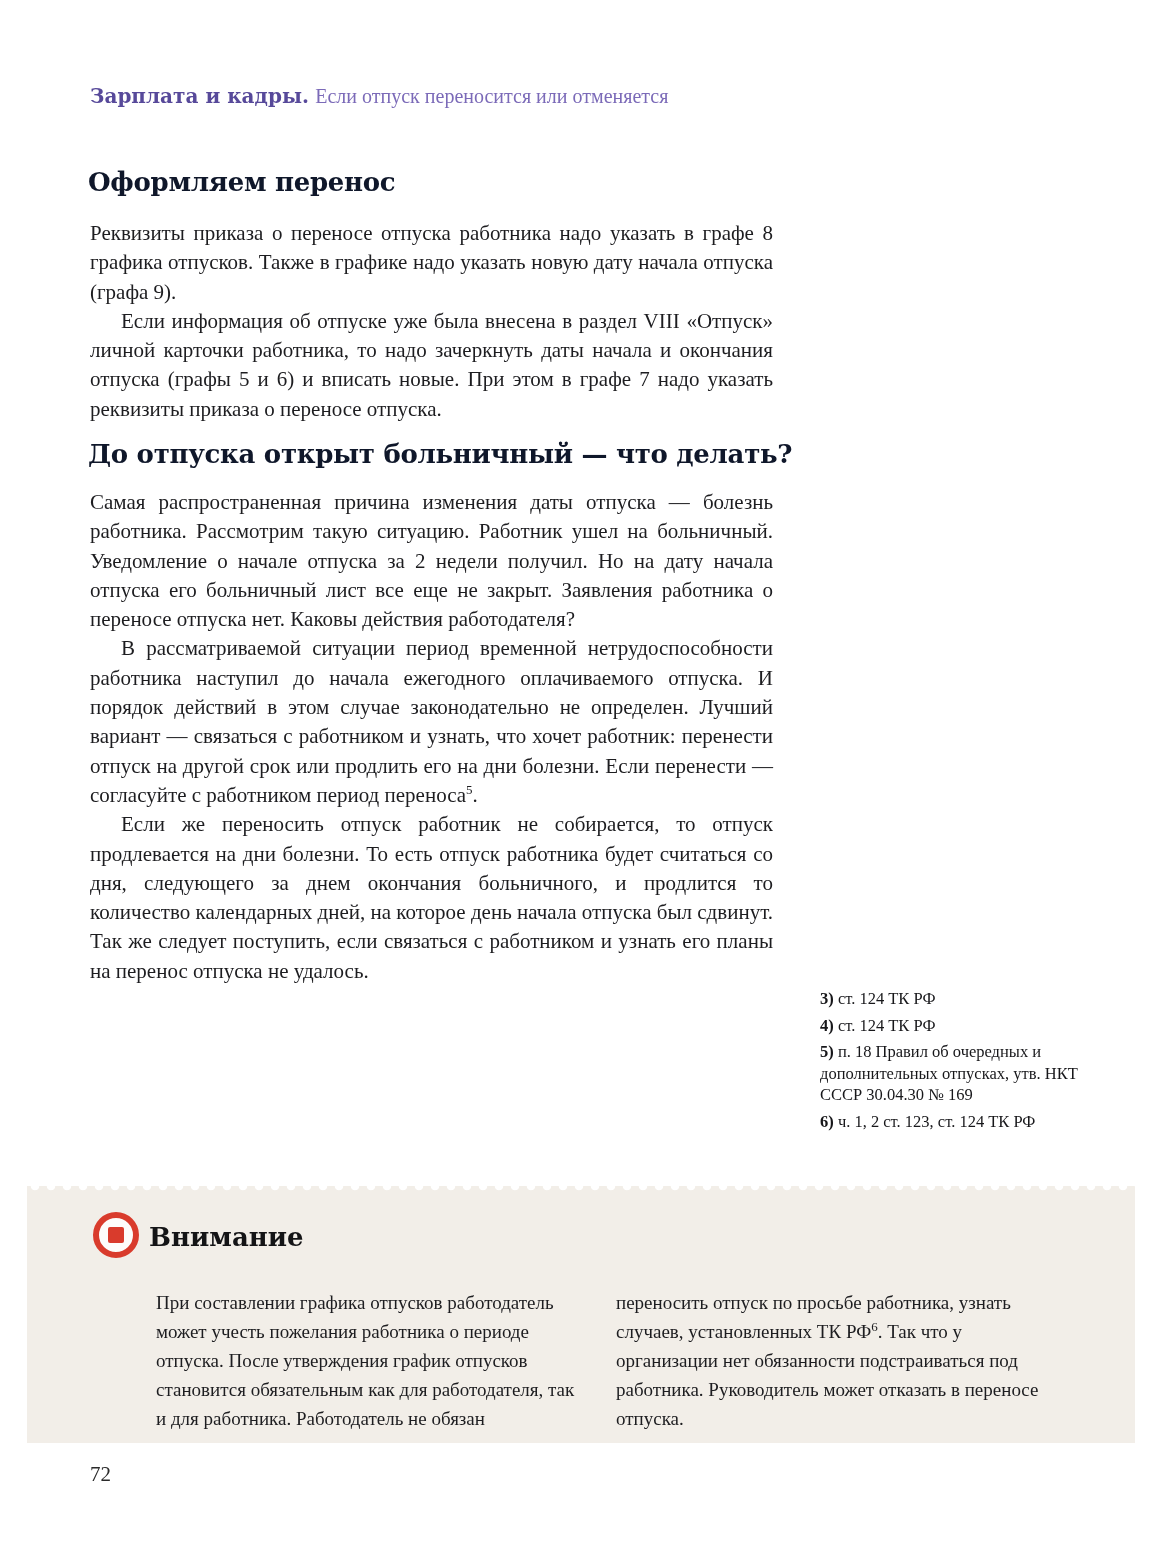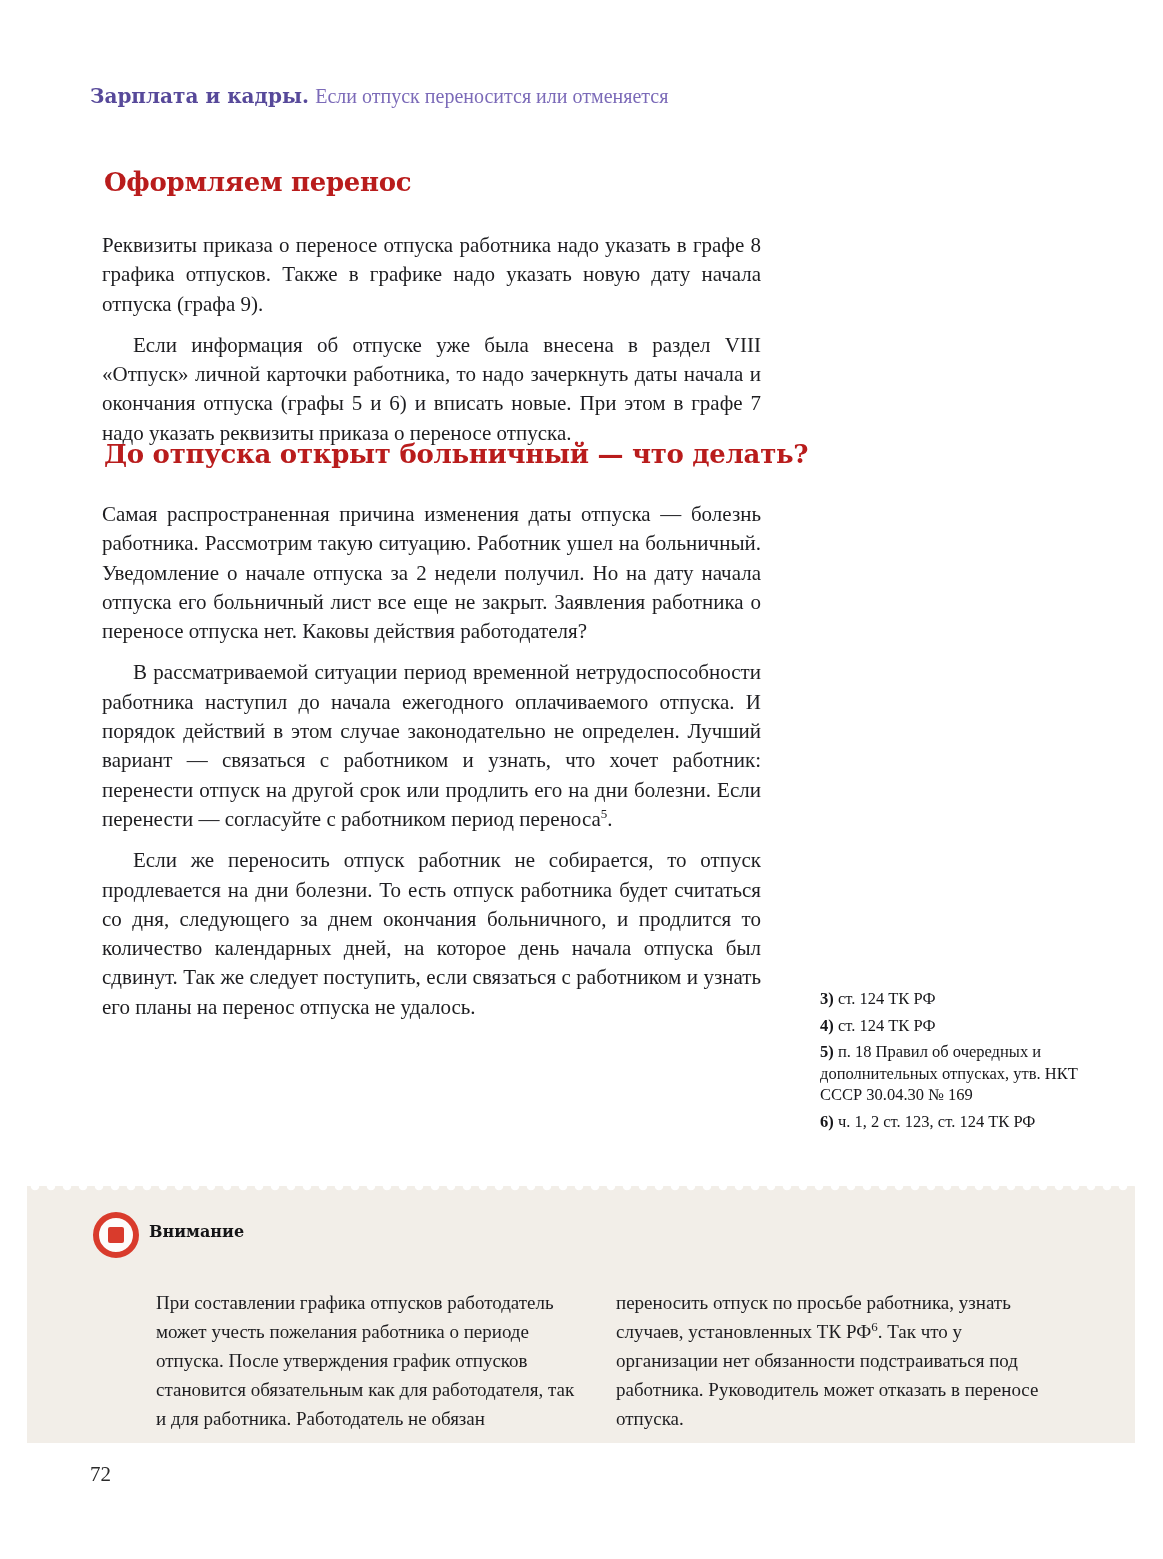--- a/index.html
+++ b/index.html
@@ -17,42 +17,42 @@
     position: absolute; top: 84px; left: 90px;
     font-size: 20px; line-height: 24px;
     font-family: "DejaVu Serif", serif;
     white-space: nowrap;
   }
   .masthead .brand { color: #57499a; font-weight: bold; }
   .masthead .topic { color: #7b6ab8; font-family: Liberation Serif, serif; }
 
   
   .section-title {
-    position: absolute; left: 104px;
+    position: absolute; left: 88px;
     margin: 0;
     font-family: "DejaVu Serif", serif;
     font-weight: bold;
     font-size: 26px; line-height: 32px;
-    color: #b91c1c;
+    color: #0f172a;
     letter-spacing: -0.3px;
     white-space: nowrap;
   }
   #title-1 { top: 166px; }
   #title-2 { top: 438px; }
 
   
   .bodytext {
     position: absolute; left: 90px; width: 683px;
     text-align: justify;
     font-size: 21px; line-height: 29.3px;
     hyphens: auto;
   }
   #body-1 { top: 219px; }
   #body-2 { top: 488px; }
-  .bodytext p { margin: 12px; }
+  .bodytext p { margin: 0; }
   .bodytext p.indent { text-indent: 31px; }
   sup { font-size: 13px; vertical-align: super; line-height: 0; }
 
   
   .footnotes {
     position: absolute; left: 820px; top: 988px; width: 264px;
     font-size: 16.5px; line-height: 21.5px;
     color: #17171a;
   }
   .footnote { margin-bottom: 5px; }
@@ -80,21 +80,21 @@
   }
   .attention-icon::after {
     content: ""; position: absolute; inset: 0; margin: auto;
     width: 16px; height: 16px;
     background: #d93b2c; border-radius: 2px;
   }
   .attention-title {
     position: absolute; left: 122px; top: 30px;
     margin: 0;
     font-family: "DejaVu Serif", serif;
-    font-weight: bold; font-size: 16px; color: #141416;
+    font-weight: bold; font-size: 26px; color: #141416;
   }
   .attention-col {
     position: absolute; top: 88px;
     font-size: 19px; line-height: 29px;
     color: #1d1d20;
     text-align: left;
     hyphens: auto;
   }
   #att-col-left  { left: 121px; width: 437px; }
   #att-col-right { left: 581px; width: 450px; }

